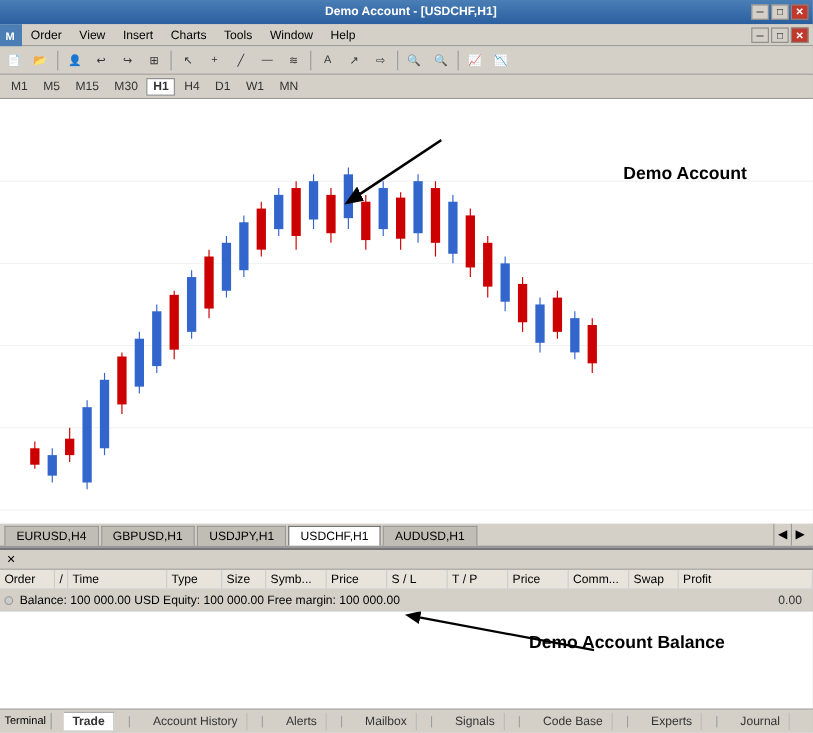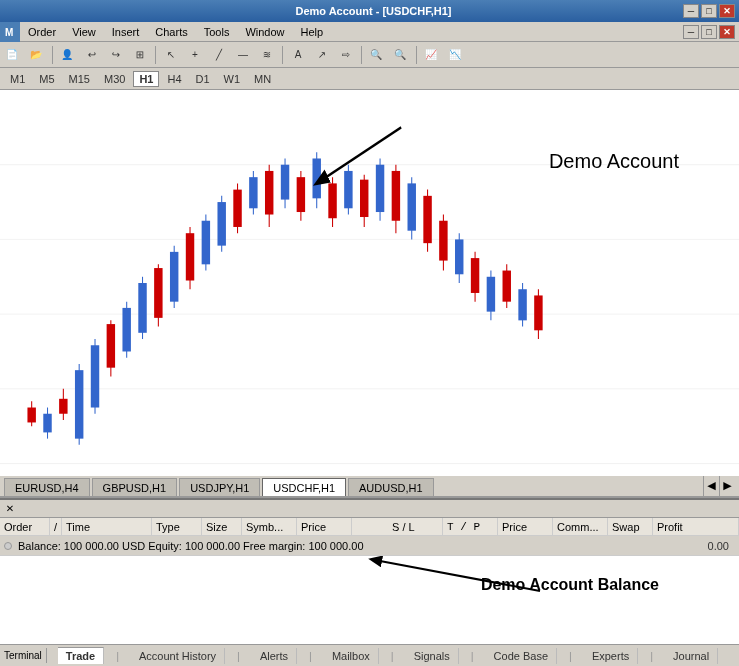--- a/index.html
+++ b/index.html
@@ -90,22 +90,22 @@
       position: relative;
       overflow: hidden;
     }
 
     
     .demo-label {
       position: absolute;
       right: 60px;
       top: 60px;
       color: black;
-      font-size: 20px;
-      font-weight: normal;
+      font-size: 16px;
+      font-weight: bold;
       background: transparent;
     }
 
     
     .chart-tabs {
       background: #d4d0c8;
       height: 22px;
       display: flex;
       align-items: flex-end;
       border-bottom: 2px solid #999;
@@ -462,22 +462,22 @@
     </div>
 
     <div class="table-header">
       <div class="th-cell" style="width:50px;">Order</div>
       <div class="th-cell" style="width:12px;">/</div>
       <div class="th-cell" style="width:90px;">Time</div>
       <div class="th-cell" style="width:50px;">Type</div>
       <div class="th-cell" style="width:40px;">Size</div>
       <div class="th-cell" style="width:55px;">Symb...</div>
       <div class="th-cell" style="width:55px;">Price</div>
-      <div class="th-cell" style="width:55px;margin-left:36px;">S / L</div>
-      <div class="th-cell" style="width:55px;font-family:Liberation Mono, monospace;">T / P</div>
+      <div class="th-cell" style="width:55px;">S / L</div>
+      <div class="th-cell" style="width:55px;">T / P</div>
       <div class="th-cell" style="width:55px;">Price</div>
       <div class="th-cell" style="width:55px;">Comm...</div>
       <div class="th-cell" style="width:45px;">Swap</div>
       <div class="th-cell" style="flex:1;">Profit</div>
     </div>
 
     <div class="balance-row">
       <div class="balance-dot"></div>
       <span>Balance: 100 000.00 USD  Equity: 100 000.00  Free margin: 100 000.00</span>
       <div class="profit-cell">0.00</div>

